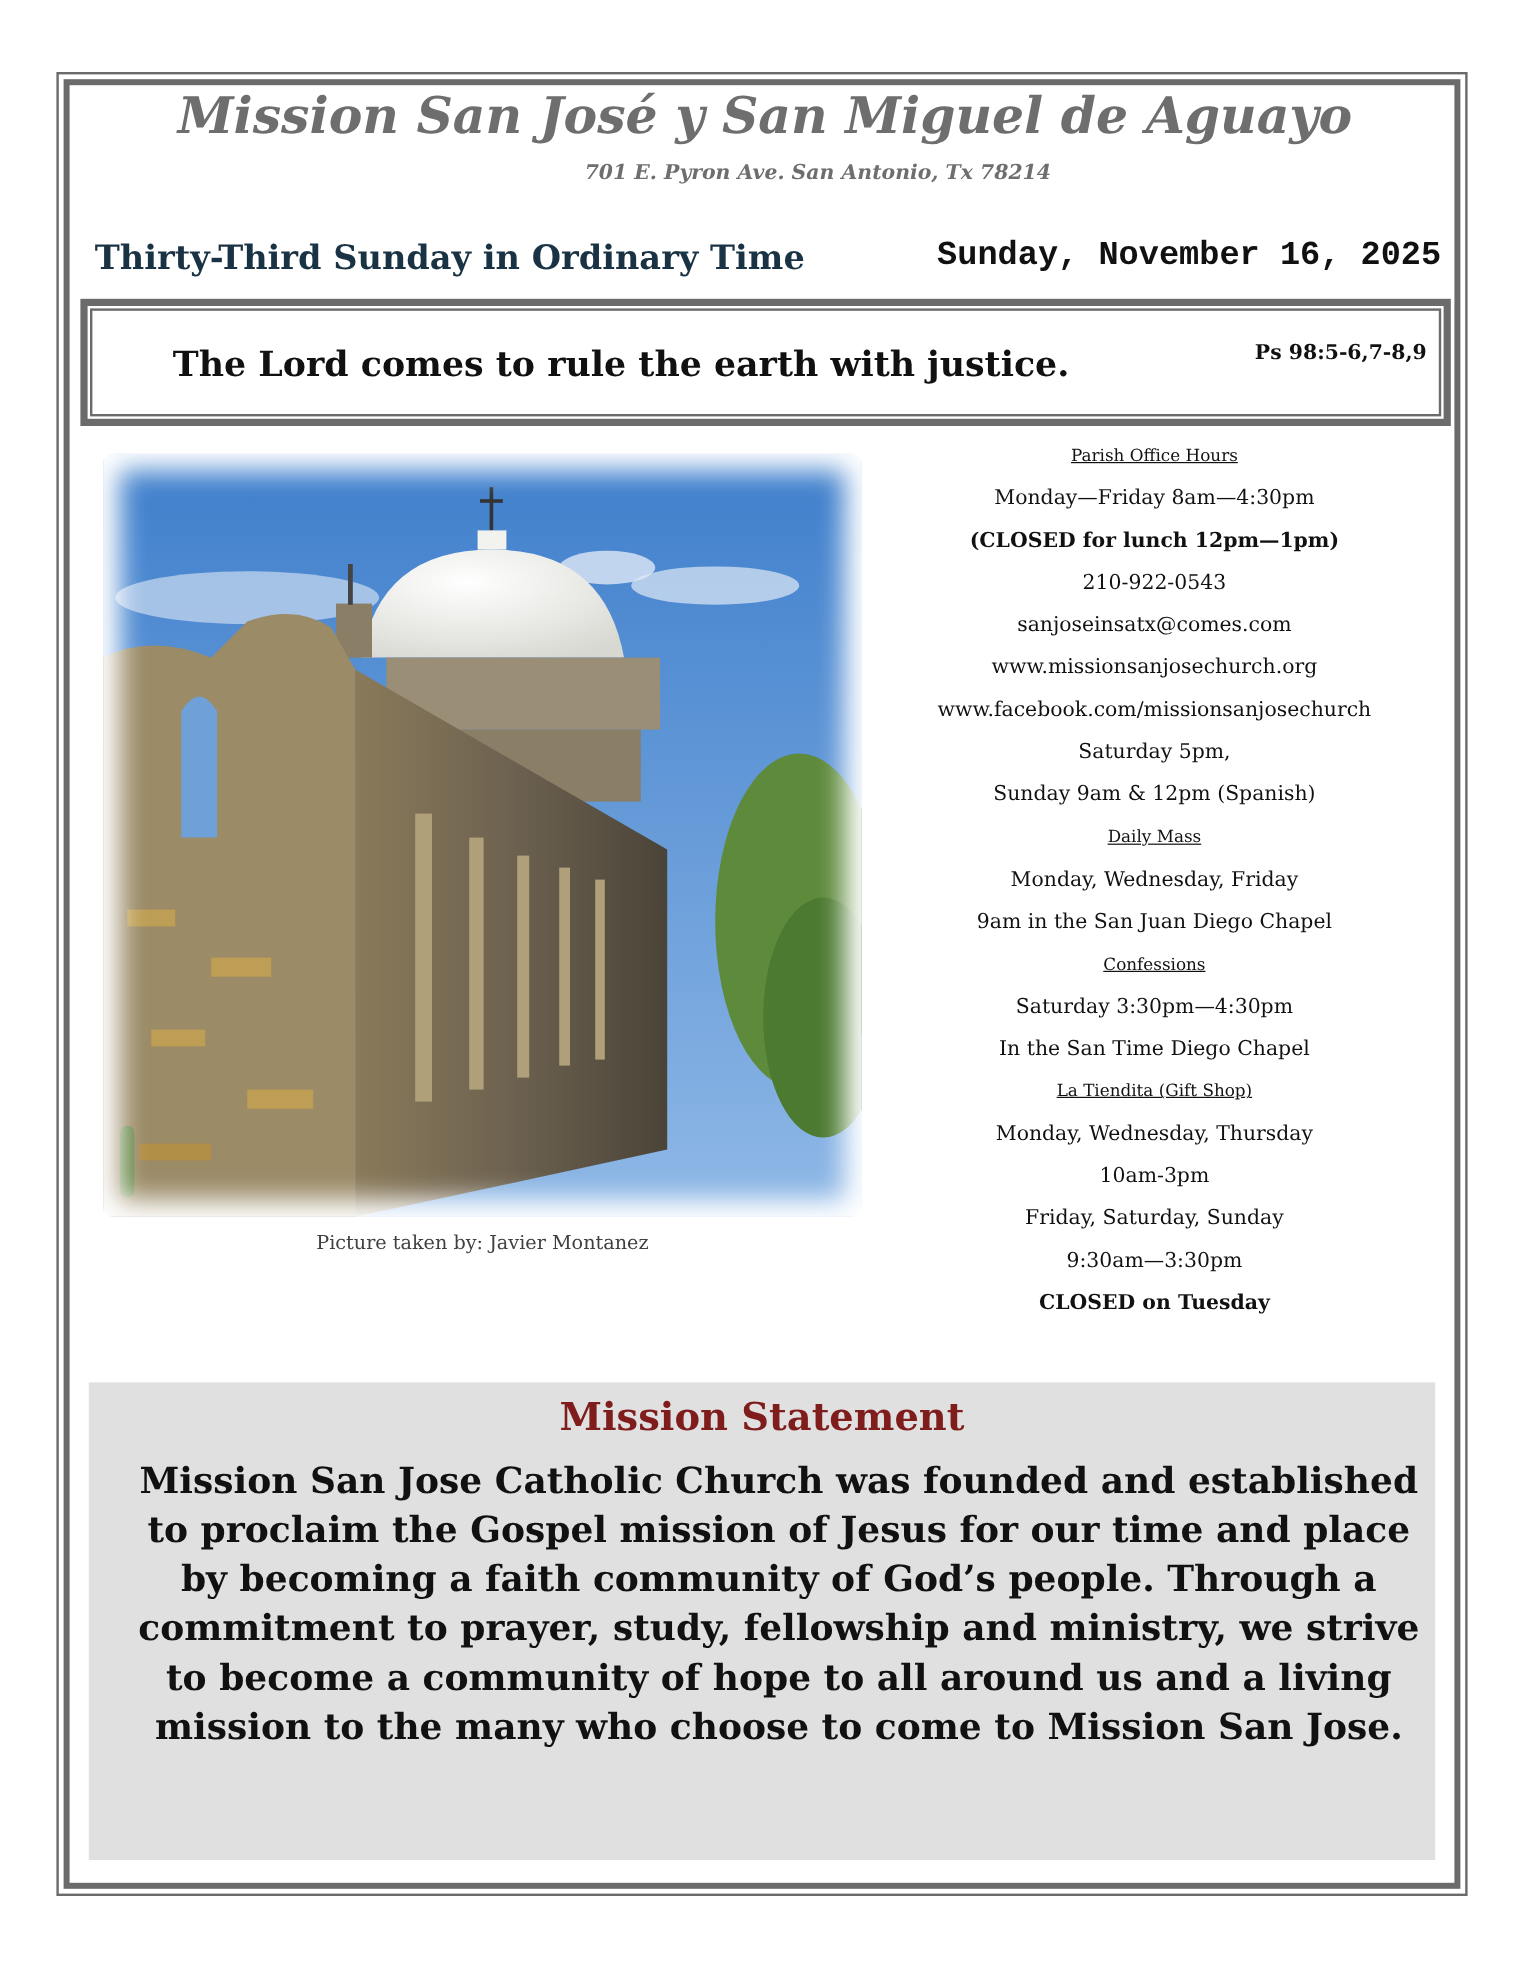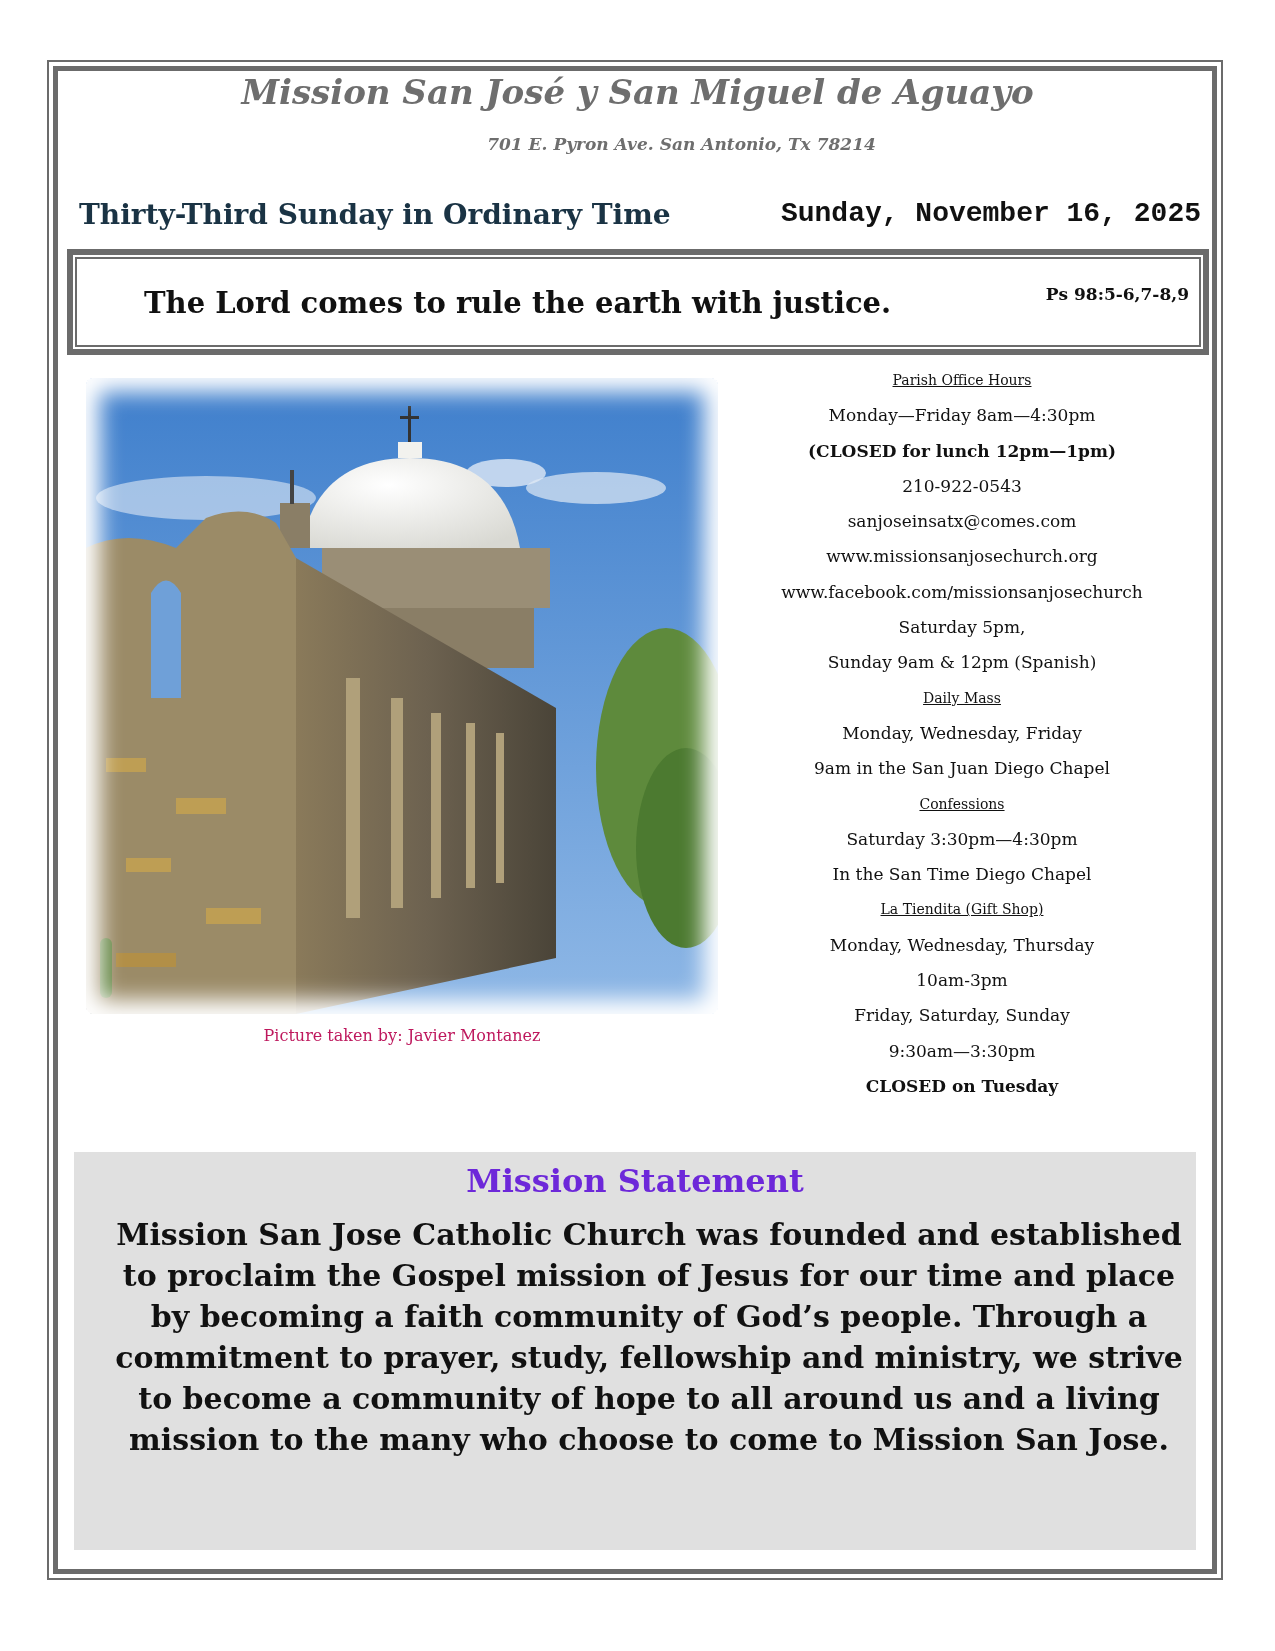--- a/index.html
+++ b/index.html
@@ -1,45 +1,45 @@
 <!DOCTYPE html>
 <html><head>
 <meta charset="utf-8">
 <style>
   html, body { margin: 0; padding: 0; background: #ffffff; }
   body { width: 1275px; height: 1651px; position: relative; overflow: hidden; font-family: "DejaVu Serif", serif; }
 
   .frame-outer { position: absolute; left: 47px; top: 60px; width: 1176px; height: 1520px; border: 2px solid #6b6b6b; box-sizing: border-box; }
   .frame-inner { position: absolute; left: 53px; top: 66px; width: 1164px; height: 1508px; border: 5px solid #6b6b6b; box-sizing: border-box; }
 
-  .title { position: absolute; left: 0; width: 1275px; top: 72px; text-align: center; font-family: "DejaVu Serif", serif; font-style: italic; font-weight: bold; font-size: 34px; color: #6e6e6e; letter-spacing: 0px; }
+  .title { position: absolute; left: 0; width: 1275px; top: 72px; text-align: center; font-family: "DejaVu Serif", serif; font-style: italic; font-weight: bold; font-size: 42px; color: #6e6e6e; letter-spacing: 0px; }
   .address { position: absolute; left: 0; width: 1275px; top: 134px; text-align: center; font-family: "DejaVu Serif", serif; font-style: italic; font-weight: bold; font-size: 17px; color: #6e6e6e; margin-left: 44px; }
 
   .sunday-title { position: absolute; left: 79px; top: 198px; font-family: "DejaVu Serif", serif; font-weight: bold; font-size: 28px; color: #1a3344; }
   .sunday-date { position: absolute; right: 74px; top: 198px; font-family: Liberation Mono, monospace; font-weight: bold; font-size: 28px; color: #111; }
 
   .psalm-outer { position: absolute; left: 67px; top: 249px; width: 1142px; height: 106px; border: 6px solid #6b6b6b; box-sizing: border-box; }
   .psalm-inner { position: absolute; left: 75px; top: 257px; width: 1126px; height: 90px; border: 2px solid #6b6b6b; box-sizing: border-box; }
   .psalm-text { position: absolute; left: 144px; top: 286px; font-family: "DejaVu Serif", serif; font-weight: bold; font-size: 29px; color: #111; }
   .psalm-ref { position: absolute; right: 86px; top: 284px; font-family: "DejaVu Serif", serif; font-weight: bold; font-size: 17px; color: #111; }
 
   .photo { position: absolute; left: 86px; top: 378px; width: 632px; height: 636px; border-radius: 8px; overflow: hidden;
            box-shadow: 0 0 18px 14px #ffffff inset; }
   .photo svg { display: block; width: 100%; height: 100%; }
   .photo-fade { position: absolute; left: 86px; top: 378px; width: 632px; height: 636px; pointer-events: none;
                 box-shadow: inset 0 0 22px 14px #ffffff; border-radius: 6px; }
-  .caption { position: absolute; left: 86px; width: 632px; top: 1026px; text-align: center; font-family: "DejaVu Serif", serif; font-size: 16px; color: #be185d; }
+  .caption { position: absolute; left: 86px; width: 632px; top: 1026px; text-align: center; font-family: "DejaVu Serif", serif; font-size: 16px; color: #404040; }
 
   .info { position: absolute; left: 752px; width: 420px; top: 363px; text-align: center; font-family: "DejaVu Serif", serif; font-size: 17px; color: #111; }
   .info .line { height: 35.3px; line-height: 35.3px; white-space: nowrap; }
   .info .head { font-weight: normal; text-decoration: underline; font-size: 14px; }
   .info .bold { font-weight: bold; }
 
   .mission-box { position: absolute; left: 74px; top: 1152px; width: 1122px; height: 398px; background: #e0e0e0; }
-  .mission-title { position: absolute; left: 0; width: 100%; top: 10px; text-align: center; font-family: "DejaVu Serif", serif; font-weight: bold; font-size: 32px; color: #6d28d9; }
+  .mission-title { position: absolute; left: 0; width: 100%; top: 10px; text-align: center; font-family: "DejaVu Serif", serif; font-weight: bold; font-size: 32px; color: #7f1d1d; }
   .mission-body { position: absolute; left: 6px; right: 6px; top: 62px; text-align: center; font-family: "DejaVu Serif", serif; font-weight: bold; font-size: 30px; line-height: 41px; color: #111; margin-left: 28px; }
 </style>
 </head>
 <body>
 
 <div class="frame-outer"></div>
 <div class="frame-inner"></div>
 
 <div class="title">Mission San José  y San Miguel de Aguayo</div>
 <div class="address">701 E. Pyron Ave. San Antonio, Tx 78214</div>

